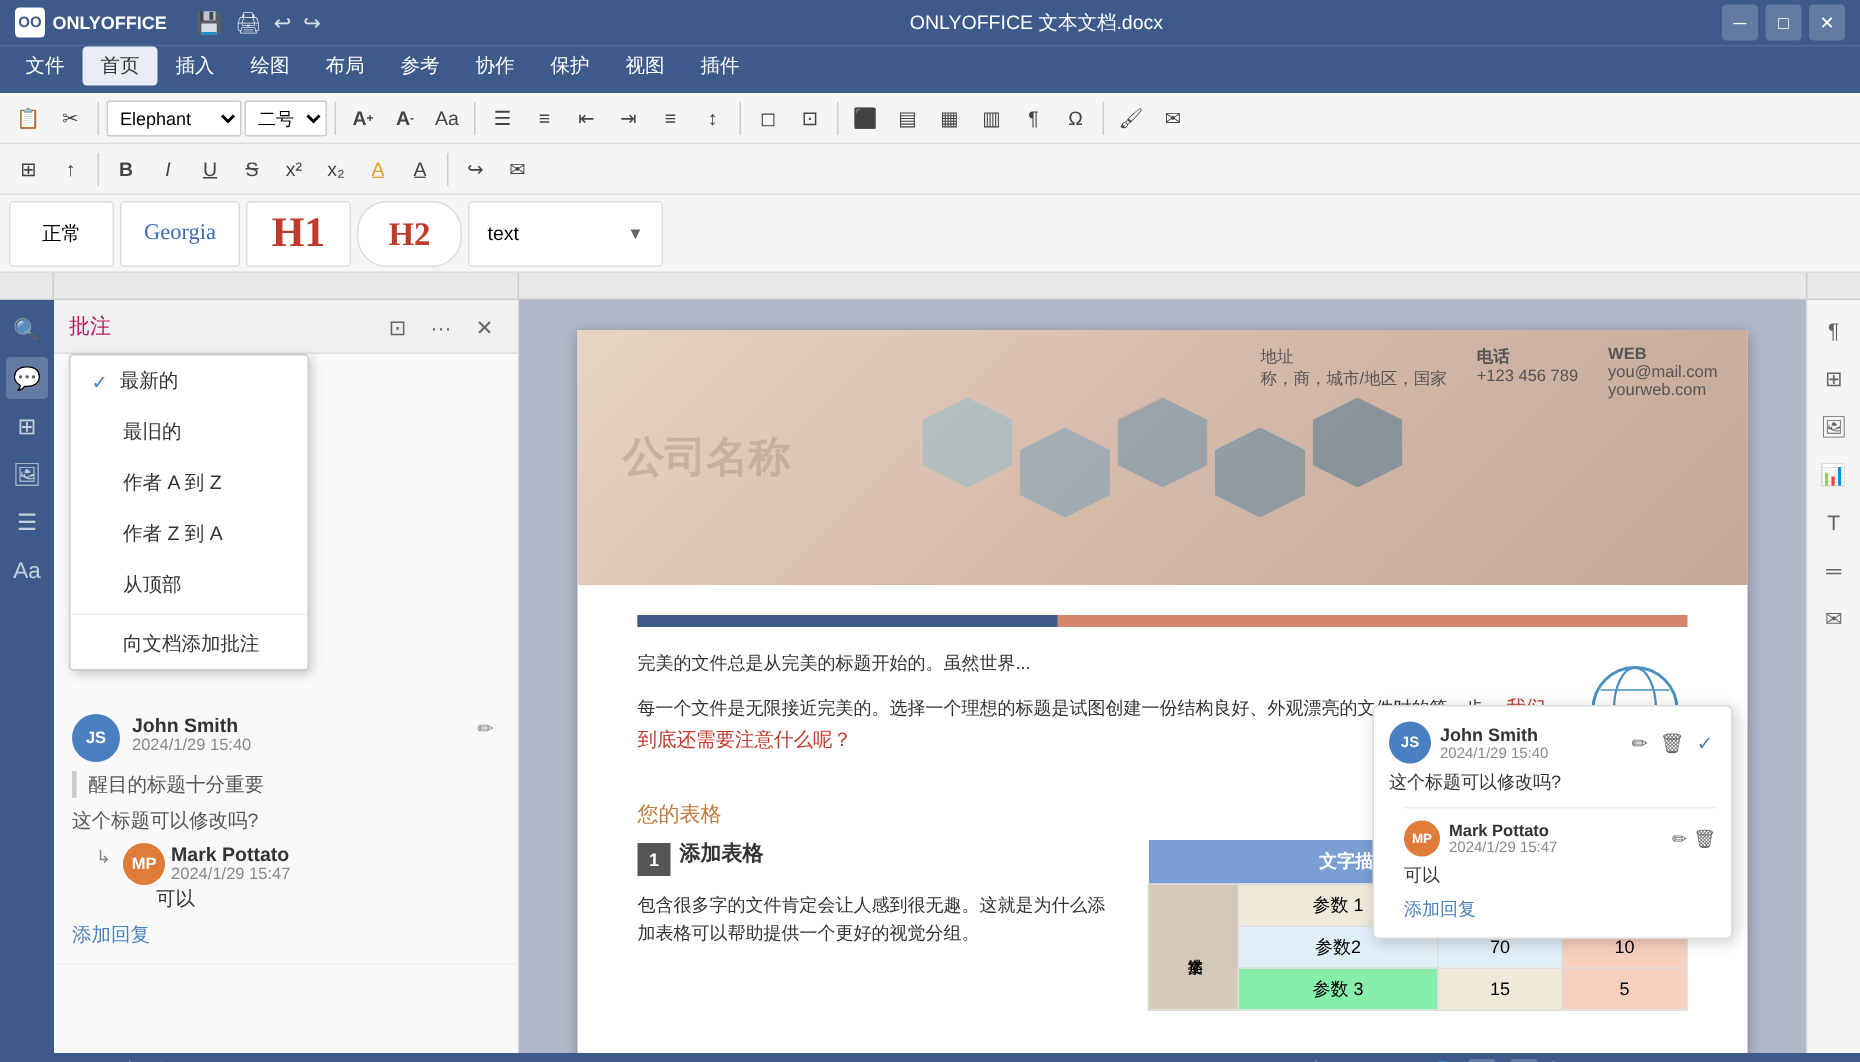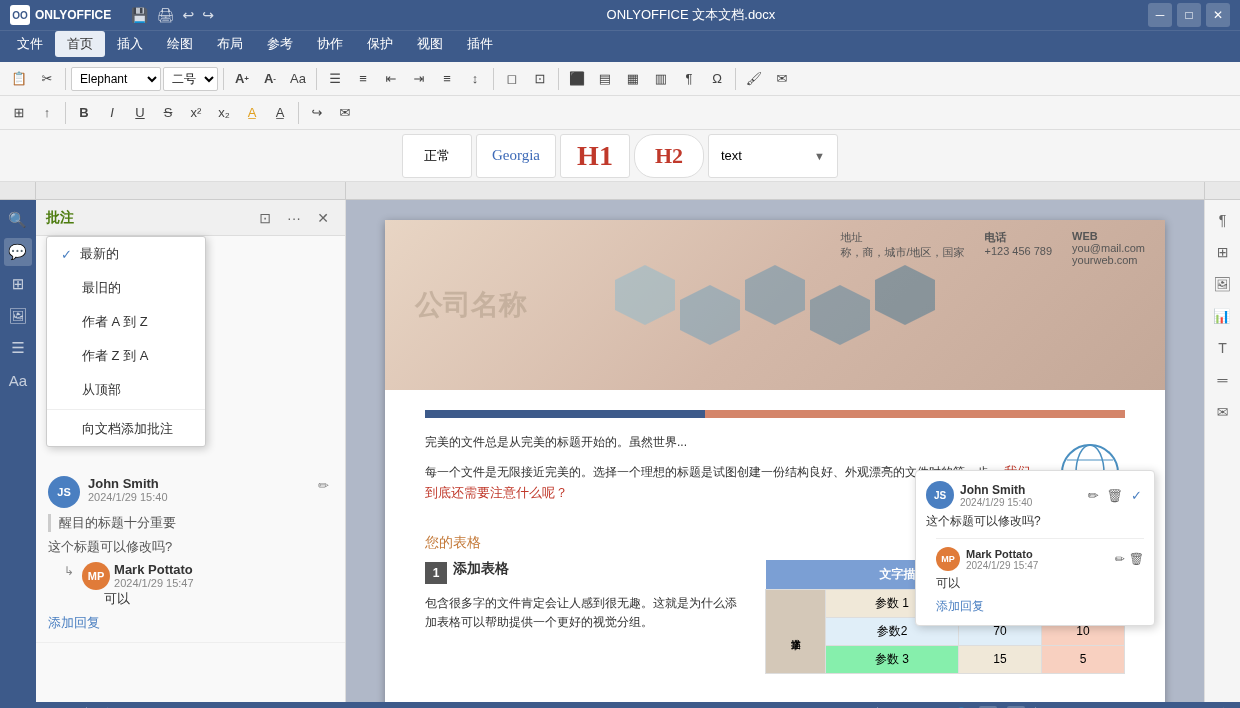--- a/index.html
+++ b/index.html
@@ -126,21 +126,20 @@
 
     
     #style-bar {
       height: 52px;
       background: #f5f5f5;
       border-bottom: 1px solid #ddd;
       display: flex;
       align-items: center;
       padding: 0 6px;
       gap: 4px;
-      justify-content: center;
     }
     .style-item {
       height: 44px;
       padding: 0 12px;
       border: 1px solid #ddd;
       background: white;
       cursor: pointer;
       display: flex;
       align-items: center;
       justify-content: center;
@@ -191,21 +190,21 @@
     }
     #comments-header {
       height: 36px;
       background: #f0f0f0;
       border-bottom: 1px solid #ddd;
       display: flex;
       align-items: center;
       padding: 0 10px;
       justify-content: space-between;
     }
-    .comments-title { font-size: 14px; font-weight: bold; color: #4d7c0f; }
+    .comments-title { font-size: 14px; font-weight: normal; color: #be185d; }
     .comments-header-btns { display: flex; gap: 5px; align-items: center; }
     .comments-header-btn {
       width: 24px; height: 24px;
       cursor: pointer;
       color: #666;
       display: flex; align-items: center; justify-content: center;
       font-size: 14px;
       border-radius: 3px;
     }
 

